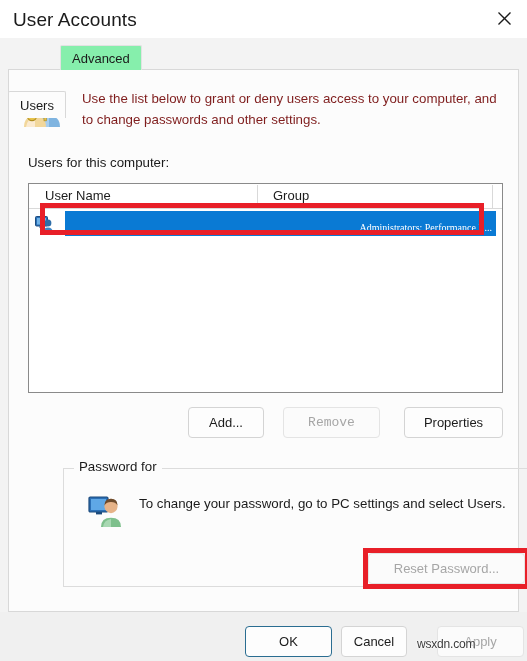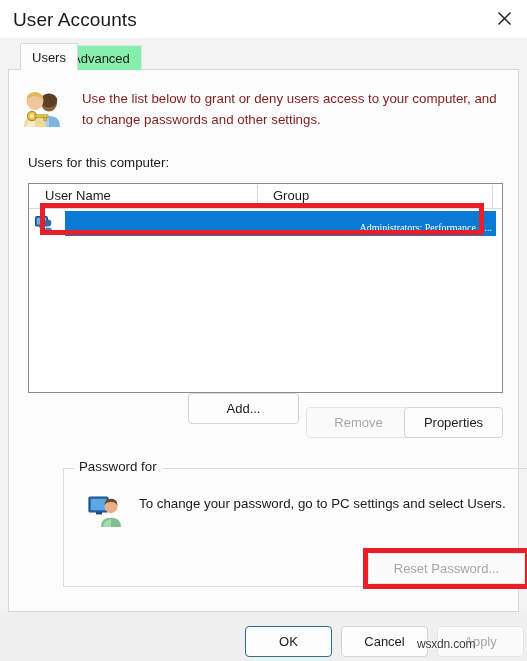--- a/index.html
+++ b/index.html
@@ -193,22 +193,22 @@
   .btn.disabled {
     color: #a6a6a6;
     background: #fbfbfb;
     border-color: #e4e4e4;
   }
   .btn.default {
     border: 1px solid #2a6d91;
     border-radius: 4px;
   }
 
-  #btn-add       { left: 179px; top: 323px; width: 111px; }
-  #btn-remove    { left: 297px; top: 337px; width: 105px; }
+  #btn-add       { left: 179px; top: 337px; width: 76px; }
+  #btn-remove    { left: 274px; top: 337px; width: 97px; font-family: Liberation Mono, monospace; }
   #btn-props     { left: 395px; top: 337px; width: 99px; }
 
   
   #pwd-group {
     position: absolute;
     left: 19px; top: 398px;
     width: 475px; height: 119px;
     border: 1px solid #dcdcdc;
     background: transparent;
     margin-left: 35px;
@@ -242,21 +242,21 @@
   }
 
   
   #footer {
     position: absolute;
     left: 0; top: 612px;
     width: 527px; height: 49px;
     background: #f0f0f0;
   }
   #btn-ok     { left: 245px; top: 14px; width: 87px; }
-  #btn-cancel { left: 341px; top: 14px; width: 87px; }
+  #btn-cancel { left: 341px; top: 14px; width: 66px; }
   #btn-apply  { left: 437px; top: 14px; width: 87px; }
   #footer .btn { position: absolute; }
 
   #watermark {
     position: absolute;
     left: 417px; top: 637px;
     font-size: 12px;
     color: #3c3c3c;
     font-family: "Liberation Sans", sans-serif;
     letter-spacing: -0.2px;
@@ -273,21 +273,21 @@
     <div id="title-text">User Accounts</div>
     <div id="close-btn">
       <svg width="15" height="15" viewBox="0 0 15 15">
         <line x1="1.5" y1="1.5" x2="13.5" y2="13.5" stroke="#1b1b1b" stroke-width="1.3"></line>
         <line x1="13.5" y1="1.5" x2="1.5" y2="13.5" stroke="#1b1b1b" stroke-width="1.3"></line>
       </svg>
     </div>
   </div>
 
   <div id="tabstrip">
-    <div class="tab active" style="left:20px;">
+    <div class="tab active" style="left:8px;margin-top:48px;">
       <span>Users</span>
     </div>
     <div class="tab inactive" style="left:60px;">
       <span>Advanced</span>
     </div>
   </div>
 
   <div id="tabpanel">
 
     <div id="hdr-icon">

